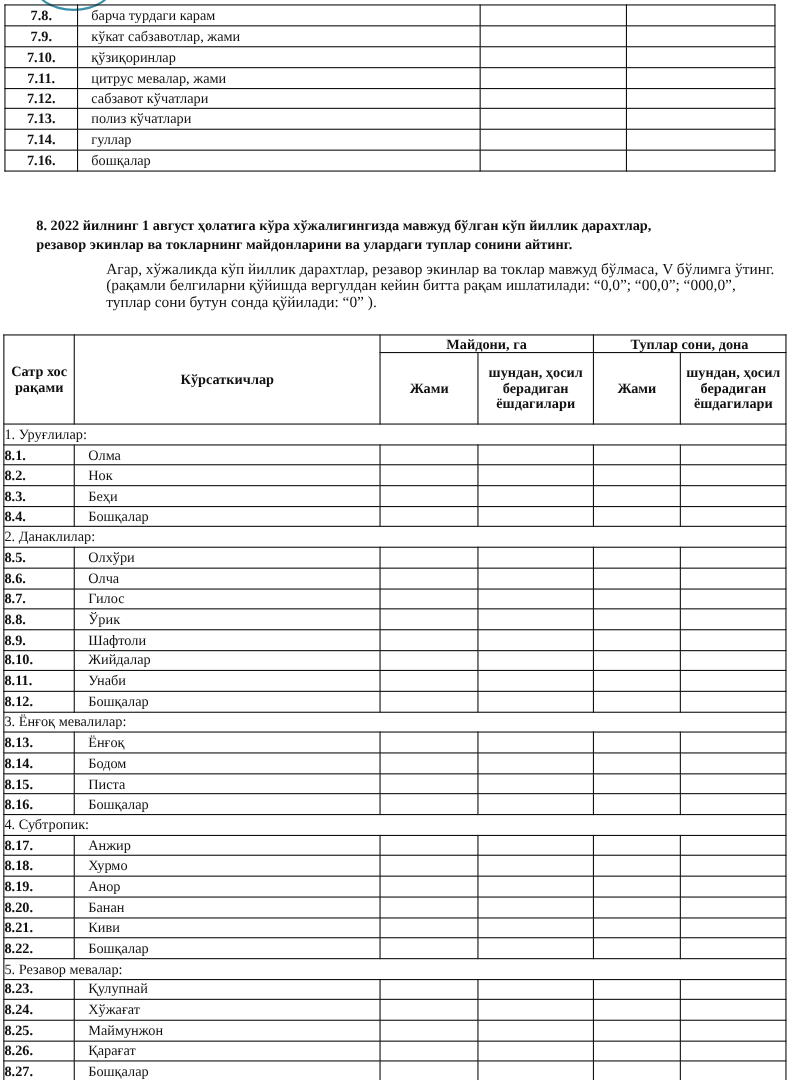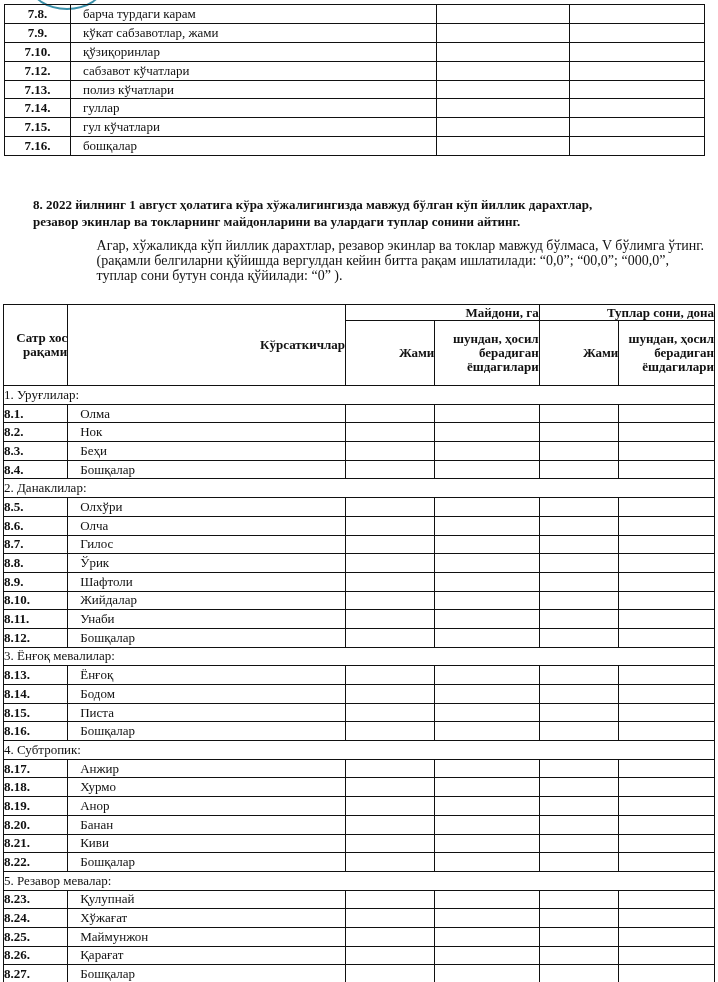--- a/index.html
+++ b/index.html
@@ -11,21 +11,21 @@
   td, th { border: 1.5px solid #111; padding: 0; font-size: 13px; }
   #t7 { left: 4px; top: 4px; width: 701px; }
   #t7 td { height: 17.9px; }
   #t7 .num { width: 66px; text-align: center; font-weight: bold; }
   #t7 .lbl { width: 360px; padding-left: 12px; }
   #t7 .c1 { width: 136px; }
   #t7 .c2 { width: 137px; }
   .q-title { position: absolute; left: 33px; top: 196px; font-weight: bold; font-size: 13px; line-height: 17px; }
   .q-note { position: absolute; right: 14px; top: 238px; font-size: 14px; line-height: 15px; }
   #t8 { left: 3px; top: 304px; width: 712px; }
-  #t8 th { font-weight: bold; text-align: right; line-height: 14px; }
+  #t8 th { font-weight: bold; text-align: center; line-height: 14px; }
   #t8 .h-num { width: 66px; height: 80px; }
   #t8 .h-lbl { width: 305px; }
   #t8 .h-grp { height: 15px; }
   #t8 .h-sub { height: 62px; }
   #t8 .w1 { width: 96px; } #t8 .w2 { width: 108px; } #t8 .w3 { width: 85px; } #t8 .w4 { width: 98px; }
   #t8 td { height: 17.7px; }
   #t8 .sec { text-align: left; font-weight: normal; padding-left: 0; }
   #t8 .num { text-align: left; font-weight: bold; }
   #t8 .lbl { padding-left: 12px; }
 </style>
@@ -48,40 +48,40 @@
         <td class="c1"></td>
         <td class="c2"></td>
       </tr>
       <tr>
         <td class="num">7.10.</td>
         <td class="lbl">қўзиқоринлар</td>
         <td class="c1"></td>
         <td class="c2"></td>
       </tr>
       <tr>
+        <td class="num">7.11.</td>
+        <td class="lbl">цитрус мевалар, жами</td>
+        <td class="c1"></td>
+        <td class="c2"></td>
+      </tr>
+      <tr>
         <td class="num">7.12.</td>
         <td class="lbl">сабзавот кўчатлари</td>
         <td class="c1"></td>
         <td class="c2"></td>
       </tr>
       <tr>
         <td class="num">7.13.</td>
         <td class="lbl">полиз кўчатлари</td>
         <td class="c1"></td>
         <td class="c2"></td>
       </tr>
       <tr>
         <td class="num">7.14.</td>
         <td class="lbl">гуллар</td>
-        <td class="c1"></td>
-        <td class="c2"></td>
-      </tr>
-      <tr>
-        <td class="num">7.15.</td>
-        <td class="lbl">гул кўчатлари</td>
         <td class="c1"></td>
         <td class="c2"></td>
       </tr>
       <tr>
         <td class="num">7.16.</td>
         <td class="lbl">бошқалар</td>
         <td class="c1"></td>
         <td class="c2"></td>
       </tr>
     </tbody>

